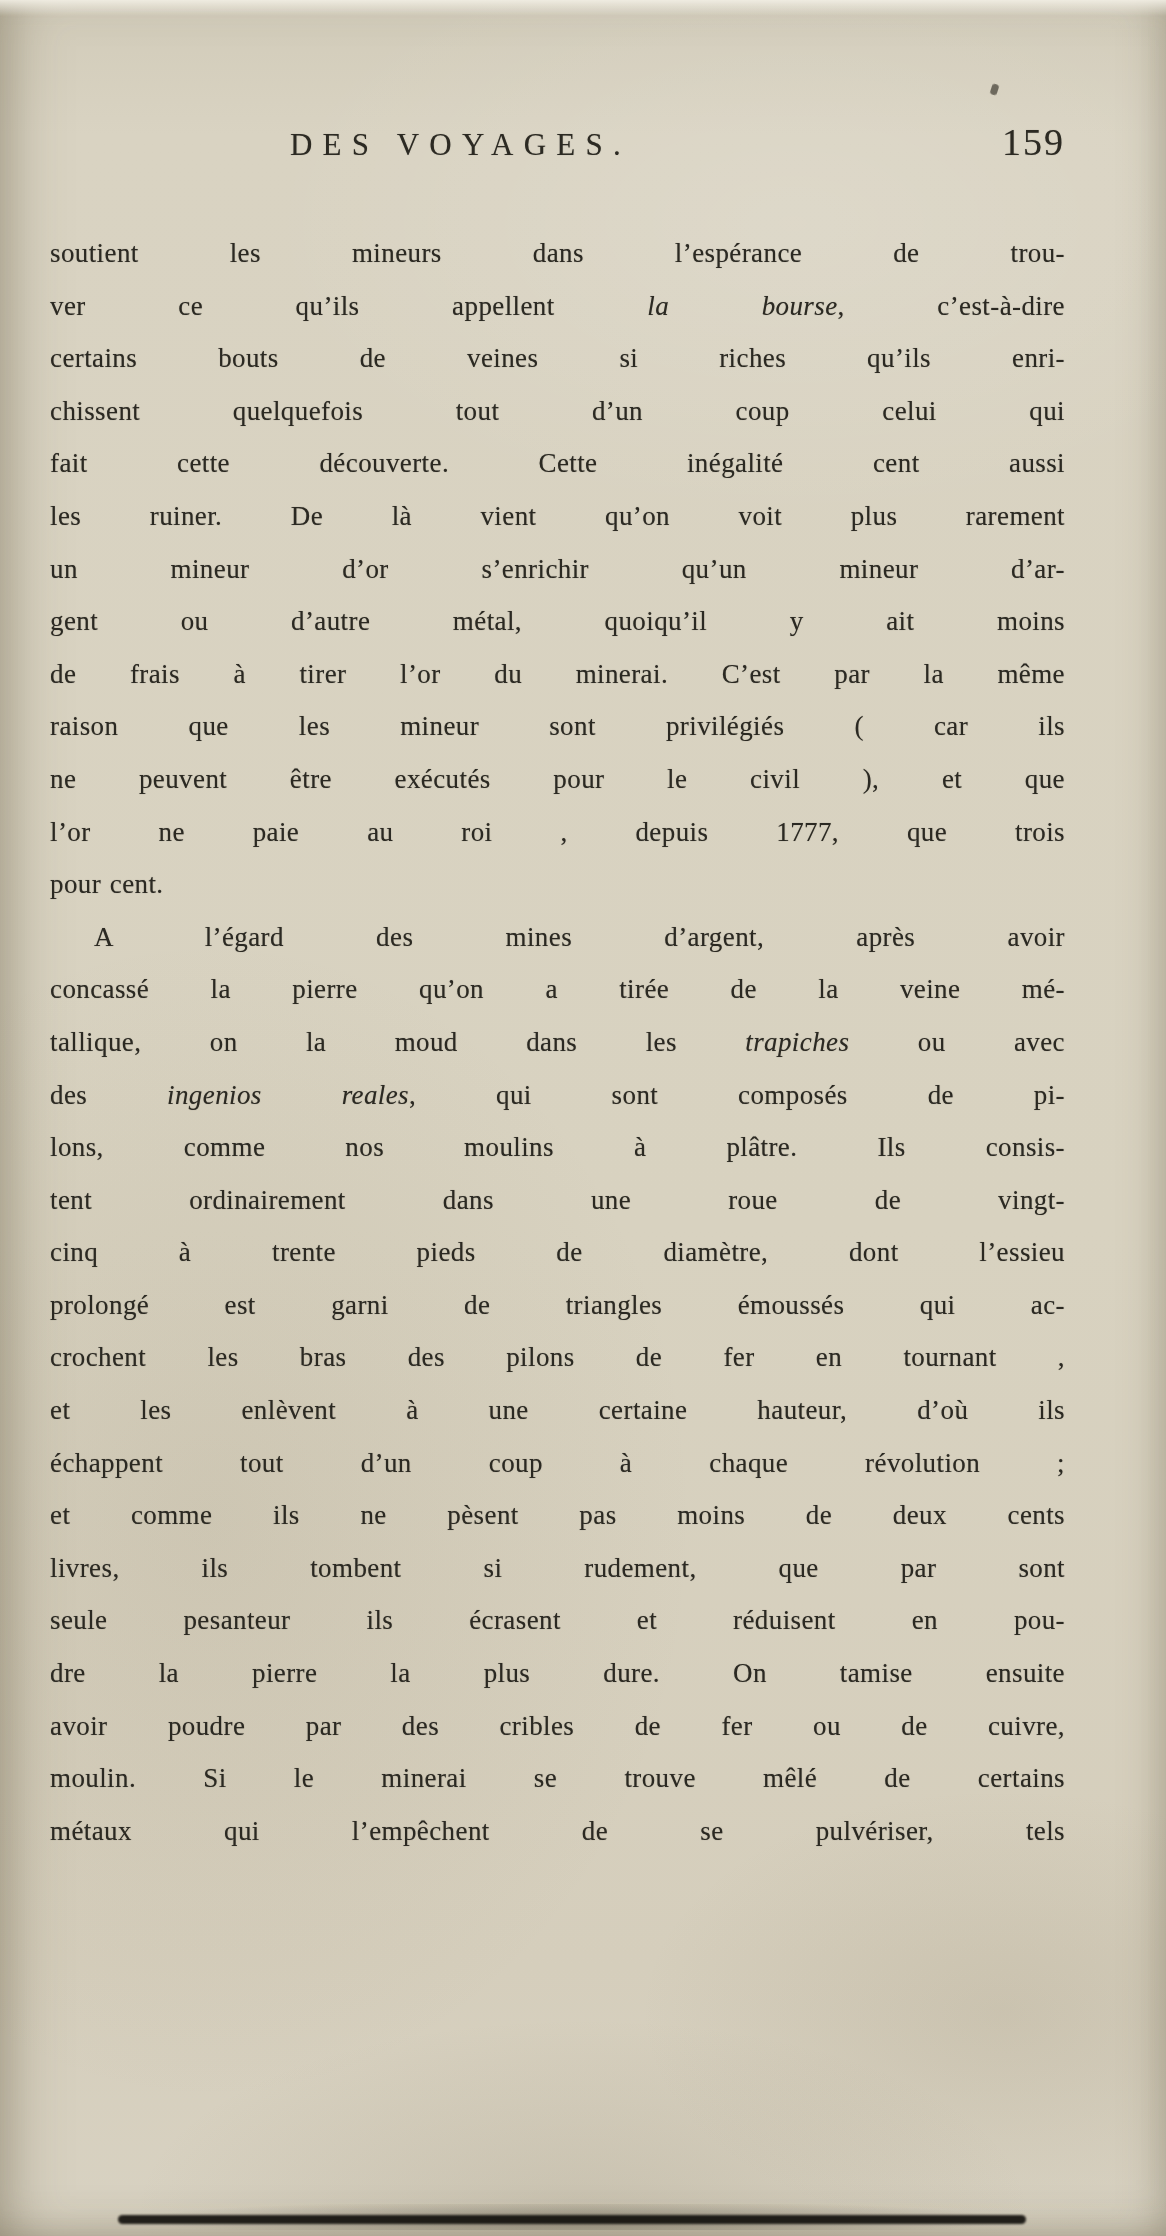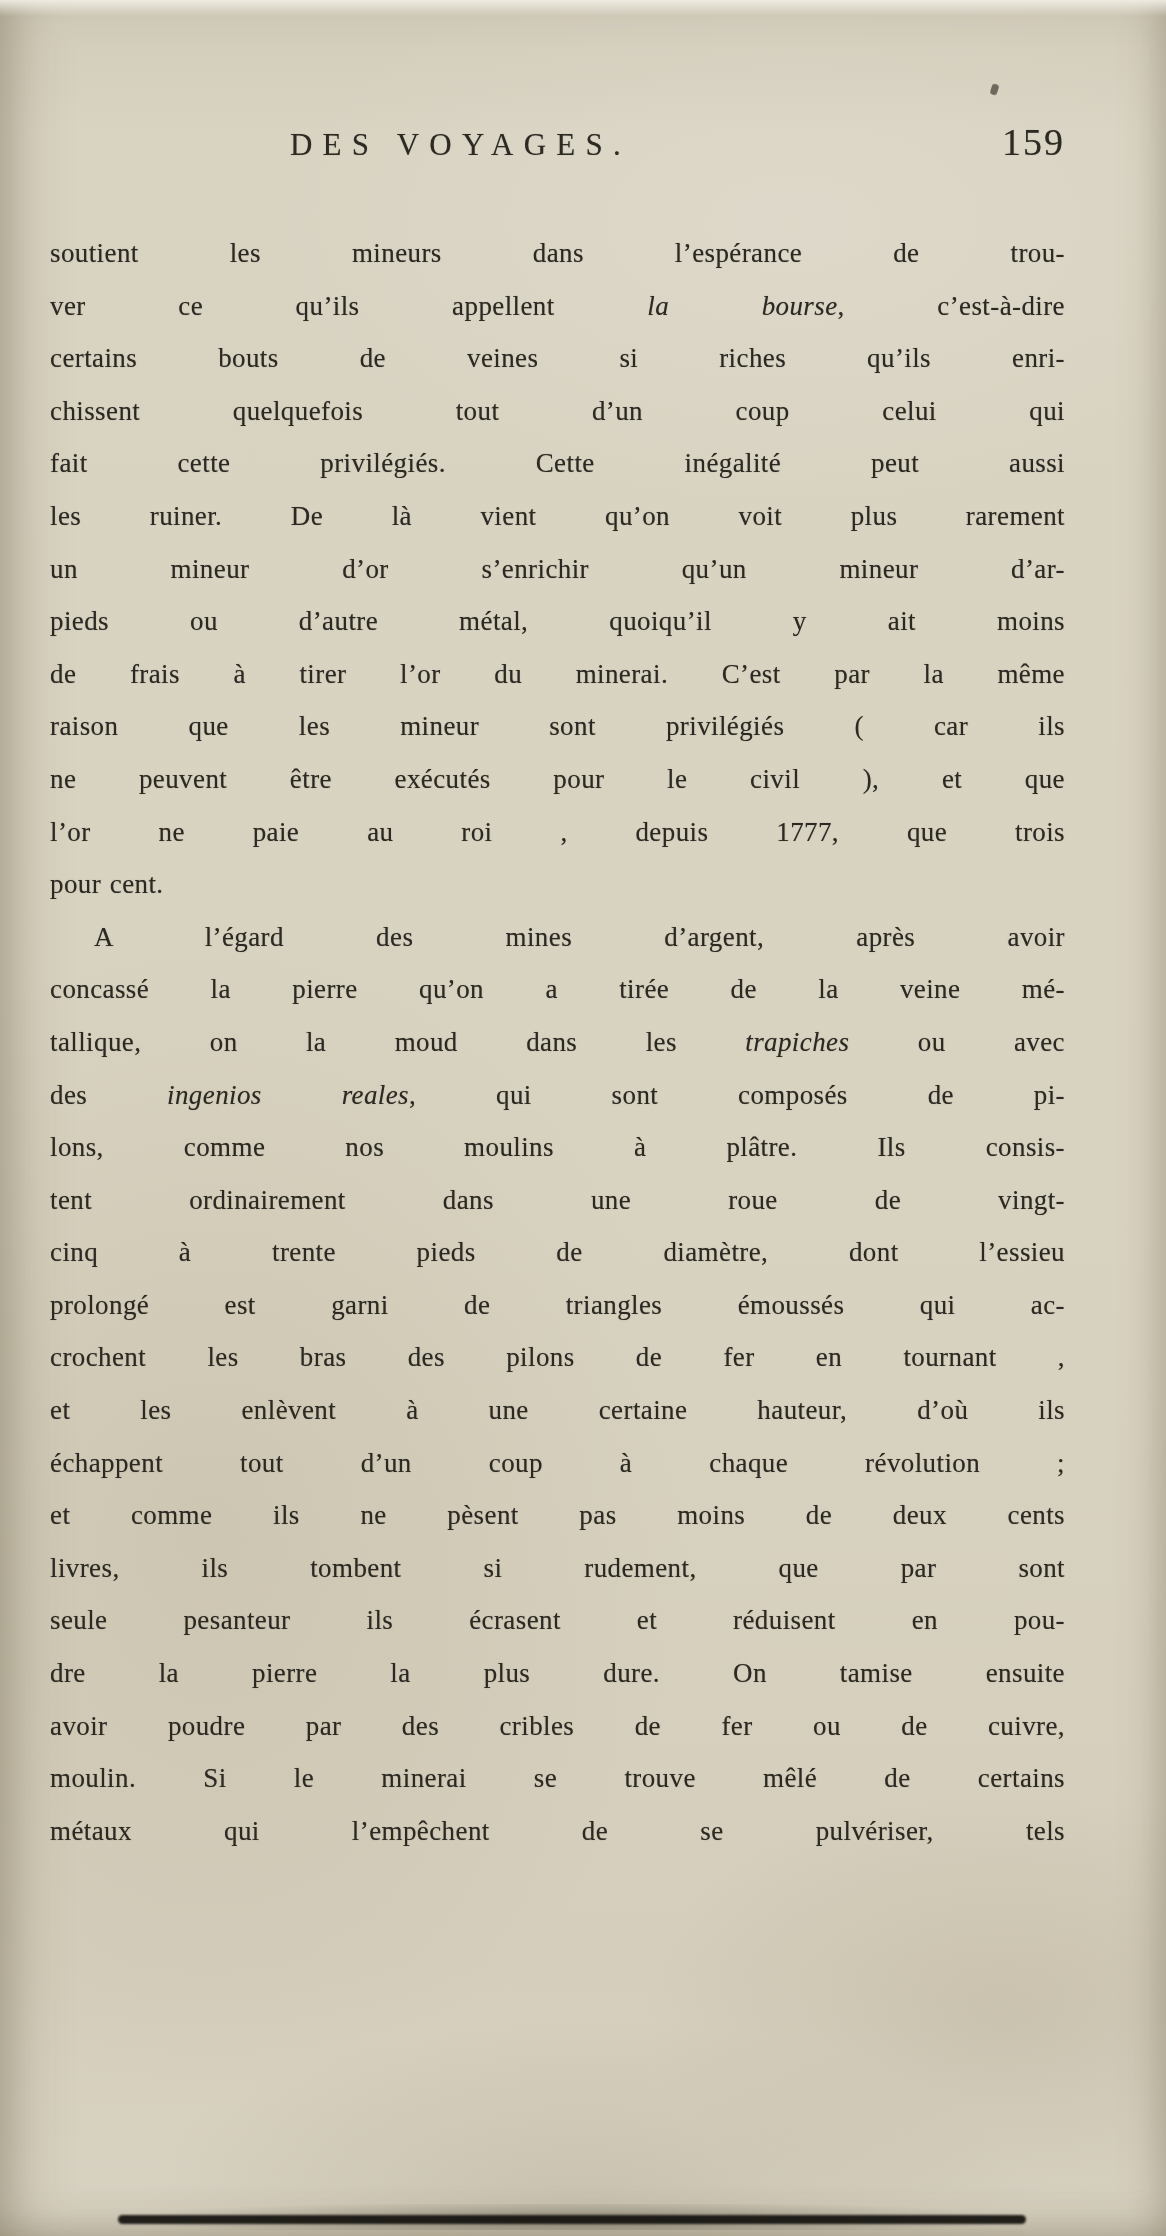--- a/index.html
+++ b/index.html
@@ -140,24 +140,24 @@
     <span class="page-number">159</span>
   </div>
 
   <div class="speck"></div>
 
   <div class="text-block">
       <div class="line"><span class="">soutient les mineurs dans l’espérance de trou-</span></div>
       <div class="line"><span class="">ver ce qu’ils appellent </span><span class="italic">la bourse</span><span class="">, c’est-à-dire</span></div>
       <div class="line"><span class="">certains bouts de veines si riches qu’ils enri-</span></div>
       <div class="line"><span class="">chissent quelquefois tout d’un coup celui qui</span></div>
-      <div class="line"><span class="">fait cette privilégiés. Cette inégalité peut aussi</span></div>
+      <div class="line"><span class="">fait cette découverte. Cette inégalité cent aussi</span></div>
       <div class="line"><span class="">les ruiner. De là vient qu’on voit plus rarement</span></div>
       <div class="line"><span class="">un mineur d’or s’enrichir qu’un mineur d’ar-</span></div>
-      <div class="line"><span class="">pieds ou d’autre métal, quoiqu’il y ait moins</span></div>
+      <div class="line"><span class="">gent ou d’autre métal, quoiqu’il y ait moins</span></div>
       <div class="line"><span class="">de frais à tirer l’or du minerai. C’est par la même</span></div>
       <div class="line"><span class="">raison que les mineur sont privilégiés ( car ils</span></div>
       <div class="line"><span class="">ne peuvent être exécutés pour le civil ), et que</span></div>
       <div class="line"><span class="">l’or ne paie au roi , depuis 1777, que trois</span></div>
       <div class="line no-justify"><span class="">pour cent.</span></div>
       <div class="line indent"><span class="">A l’égard des mines d’argent, après avoir</span></div>
       <div class="line"><span class="">concassé la pierre qu’on a tirée de la veine mé-</span></div>
       <div class="line"><span class="">tallique, on la moud dans les </span><span class="italic">trapiches</span><span class=""> ou avec</span></div>
       <div class="line"><span class="">des </span><span class="italic">ingenios reales</span><span class="">, qui sont composés de pi-</span></div>
       <div class="line"><span class="">lons, comme nos moulins à plâtre. Ils consis-</span></div>

